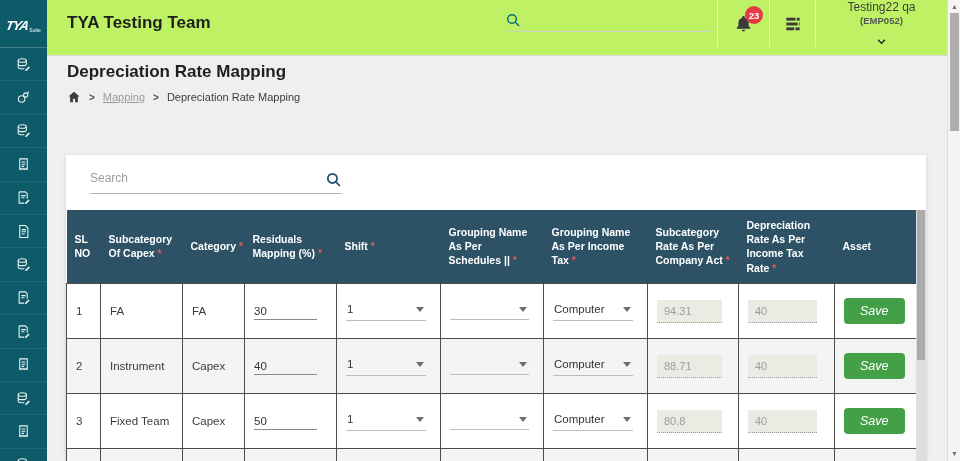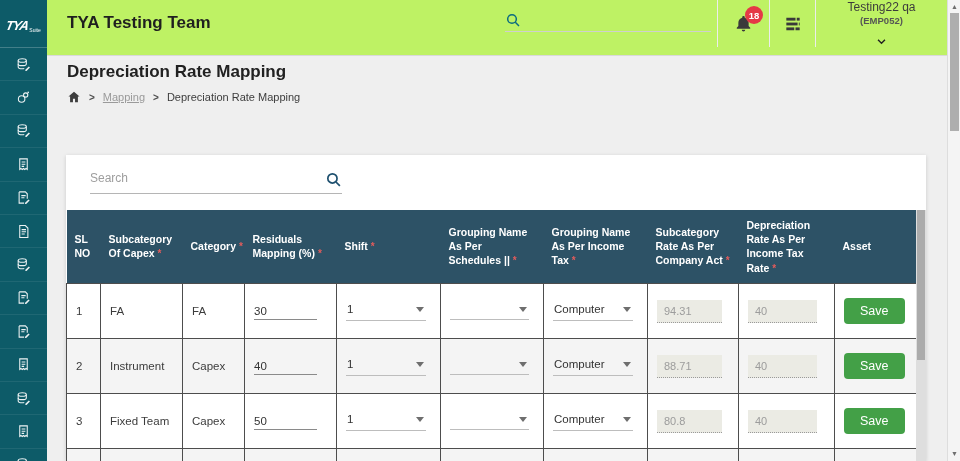--- a/index.html
+++ b/index.html
@@ -68,21 +68,21 @@
   .input-line { width:86%; border:none; border-bottom:1px solid #8a8a8a; background:transparent; outline:none;
                 font-size:11.5px; color:#333; padding:2px 0; }
   .select-box { display:flex; align-items:center; justify-content:space-between; width:94%;
                 border-bottom:1px solid #bdbdbd; padding:2px 2px 5px 1px; min-height:17px; cursor:pointer;
                 font-size:11.5px; color:#333; }
   .caret { width:0; height:0; border-left:4px solid transparent; border-right:4px solid transparent;
            border-top:5px solid #6e6e6e; margin-left:4px; }
   .input-disabled { width:90%; background:#ebebe4; border:none; border-bottom:1px dotted #9a9a9a;
                     color:#9c9c9c; font-size:11px; padding:5px 7px; outline:none; }
   .save-btn { background:#43a047; color:#fff; border:none; border-radius:4px; font-size:12.5px;
-              padding:6px 16px; cursor:pointer; }
+              padding:6px 16px; cursor:pointer;font-style:italic; }
 
   
   .table-scroll { position:absolute; left:850px; top:55px; width:10px; height:251px; background:#dedede; }
   .table-scroll .thumb { position:absolute; top:0; left:1px; width:8px; height:150px; background:#ababab; cursor:grab; }
 
   
   .page-scroll { position:absolute; right:0; top:0; width:13px; height:100%; background:#f4f4f4;
                  border-left:1px solid #ddd; z-index:10; }
   .scroll-arrow { position:absolute; left:0; width:13px; height:12px; font-size:7px; color:#6e6e6e;
                   display:flex; align-items:center; justify-content:center; cursor:pointer; }
@@ -223,21 +223,21 @@
     <div class="topbar-search">
       <svg>
           <use href="#i-search"></use>
         </svg>
     </div>
     <div class="topbar-actions">
       <div class="tb-sec bell-sec">
         <svg>
             <use href="#i-bell"></use>
           </svg>
-        <span class="badge">18</span>
+        <span class="badge">23</span>
       </div>
       <div class="tb-sec stack-sec">
         <svg>
             <use href="#i-stack"></use>
           </svg>
       </div>
       <div class="tb-sec user-sec">
         <div class="user-text">
           <div class="user-name">Testing22 qa</div>
           <div class="user-id">(EMP052)</div>

